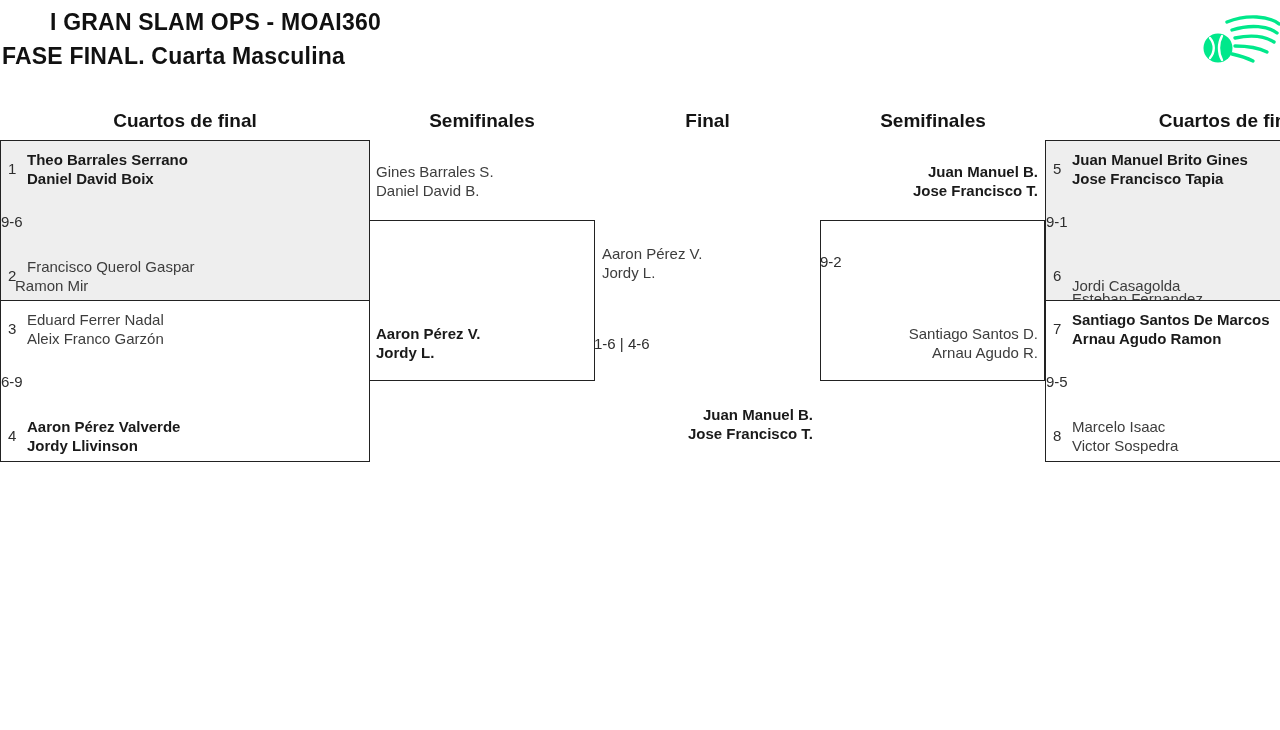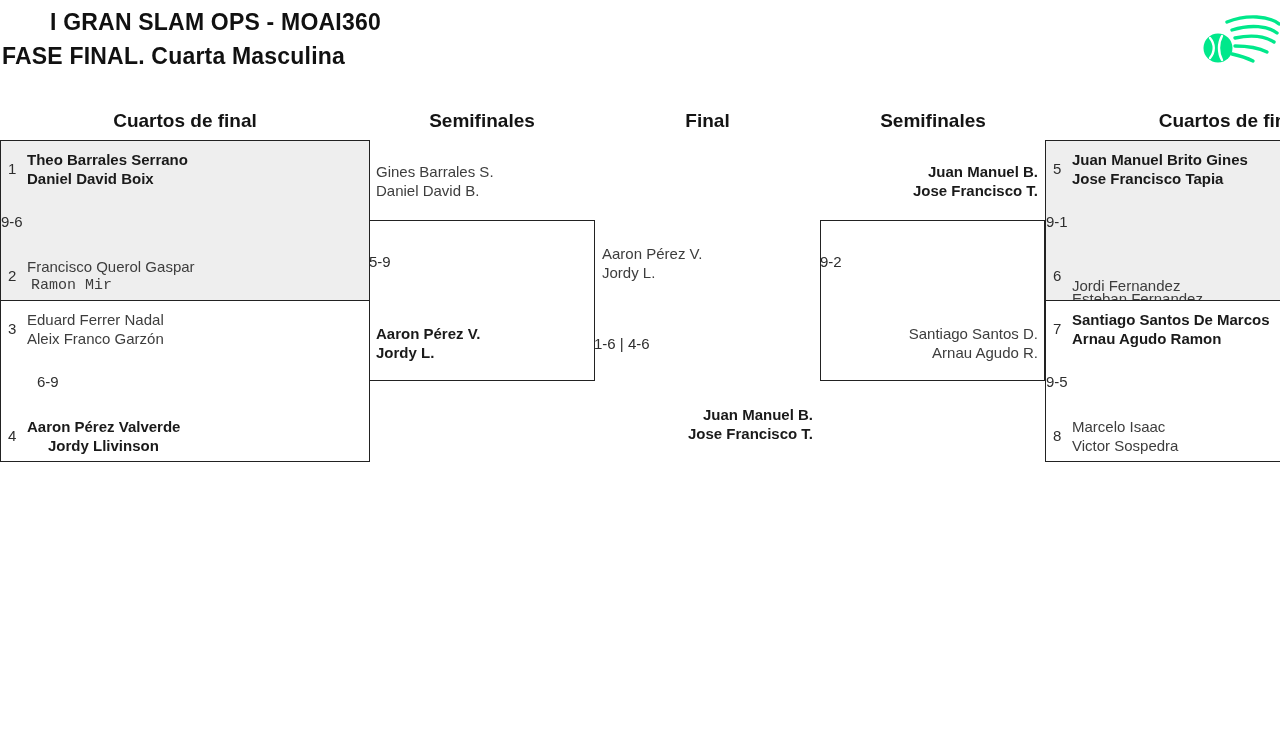--- a/index.html
+++ b/index.html
@@ -45,38 +45,37 @@
 <div class="abs round-hdr" style="left:820px;top:110px;width:226px;">Semifinales</div>
 <div class="abs round-hdr" style="left:1045px;top:110px;width:371px;">Cuartos de final</div>
 
 <div class="box shaded" style="left:0;top:140px;width:370px;height:161px;">
   <span class="seed" style="left:7px;top:19px;">1</span>
   <span class="name winner" style="left:26px;top:9px;">Theo Barrales Serrano</span>
   <span class="name winner" style="left:26px;top:28px;">Daniel David Boix</span>
   <div class="score" style="left:0;right:0;top:72px;">9-6</div>
   <span class="seed" style="left:7px;top:126px;">2</span>
   <span class="name" style="left:26px;top:116px;">Francisco Querol Gaspar</span>
-  <span class="name" style="left:30px;top:135px;font-family:Liberation Mono, monospace;">Ramon Mir</span>
+  <span class="name" style="left:14px;top:135px;">Ramon Mir</span>
 </div>
 
 <div class="box plain" style="left:0;top:300px;width:370px;height:162px;">
   <span class="seed" style="left:7px;top:19px;">3</span>
   <span class="name" style="left:26px;top:9px;">Eduard Ferrer Nadal</span>
   <span class="name" style="left:26px;top:28px;">Aleix Franco Garzón</span>
-  <div class="score" style="left:0;right:0;top:72px;margin-left:36px;">6-9</div>
+  <div class="score" style="left:0;right:0;top:72px;">6-9</div>
   <span class="seed" style="left:7px;top:126px;">4</span>
   <span class="name winner" style="left:26px;top:116px;">Aaron Pérez Valverde</span>
-  <span class="name winner" style="left:26px;top:135px;margin-left:21px;">Jordy Llivinson</span>
+  <span class="name winner" style="left:26px;top:135px;">Jordy Llivinson</span>
 </div>
 
 <div class="abs" style="left:369px;top:140px;width:226px;height:322px;">
   <span class="name" style="left:7px;top:22px;">Gines Barrales S.</span>
   <span class="name" style="left:7px;top:41px;">Daniel David B.</span>
   <div class="box" style="left:0;top:80px;width:226px;height:161px;"></div>
-  <div class="score" style="left:0;width:226px;top:113px;">5-9</div>
   <span class="name winner" style="left:7px;top:184px;">Aaron Pérez V.</span>
   <span class="name winner" style="left:7px;top:203px;">Jordy L.</span>
 </div>
 
 <div class="abs" style="left:594px;top:140px;width:227px;height:322px;">
   <span class="name" style="left:8px;top:104px;">Aaron Pérez V.</span>
   <span class="name" style="left:8px;top:123px;">Jordy L.</span>
   <div class="score" style="left:0;width:186px;top:195px;">1-6 | 4-6</div>
   <span class="name winner ralign" style="left:0;width:219px;top:265px;">Juan Manuel B.</span>
   <span class="name winner ralign" style="left:0;width:219px;top:284px;">Jose Francisco T.</span>
@@ -91,21 +90,21 @@
   <span class="name ralign" style="left:0;width:218px;top:184px;">Santiago Santos D.</span>
 </div>
 
 <div class="box shaded" style="left:1045px;top:140px;width:371px;height:161px;">
   <span class="seed" style="left:7px;top:19px;">5</span>
   <span class="name winner" style="left:26px;top:9px;">Juan Manuel Brito Gines</span>
   <span class="name winner" style="left:26px;top:28px;">Jose Francisco Tapia</span>
   <div class="score" style="left:0;width:370px;top:72px;">9-1</div>
   <span class="seed" style="left:7px;top:126px;">6</span>
   <span class="name" style="left:26px;top:116px;margin-top:32px;">Esteban Fernandez</span>
-  <span class="name" style="left:26px;top:135px;">Jordi Fernandez</span>
+  <span class="name" style="left:26px;top:135px;">Jordi Casagolda</span>
 </div>
 
 <div class="box plain" style="left:1045px;top:300px;width:371px;height:162px;">
   <span class="seed" style="left:7px;top:19px;">7</span>
   <span class="name winner" style="left:26px;top:9px;">Santiago Santos De Marcos</span>
   <span class="name winner" style="left:26px;top:28px;">Arnau Agudo Ramon</span>
   <div class="score" style="left:0;width:370px;top:72px;">9-5</div>
   <span class="seed" style="left:7px;top:126px;">8</span>
   <span class="name" style="left:26px;top:116px;text-align:center;">Marcelo Isaac</span>
   <span class="name" style="left:26px;top:135px;">Victor Sospedra</span>

